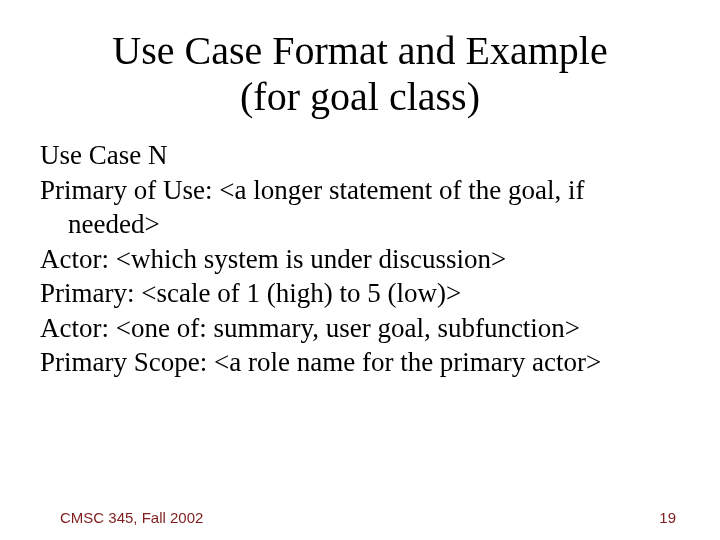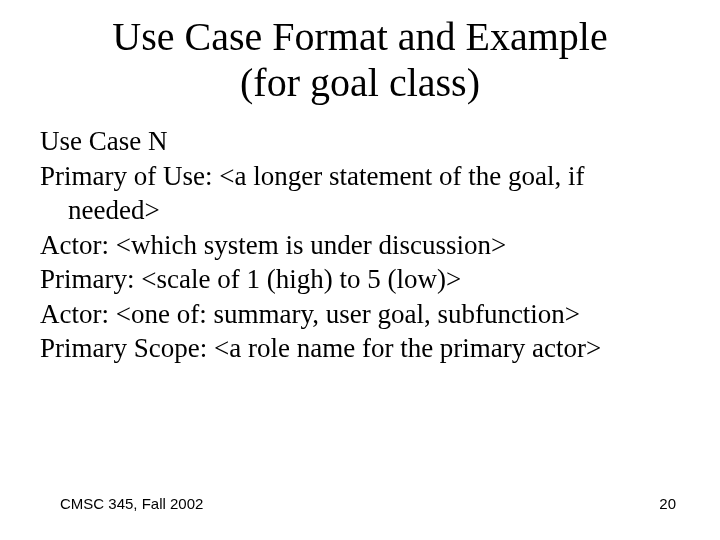--- a/index.html
+++ b/index.html
@@ -17,20 +17,21 @@
     width: 720px;
     height: 540px;
     box-sizing: border-box;
   }
   .title {
     text-align: center;
     font-size: 40px;
     line-height: 1.15;
     padding-top: 14px;
     font-weight: normal;
+    margin-top: 14px;
   }
   .body {
     padding: 18px 40px 0 40px;
     font-size: 27px;
     line-height: 1.28;
   }
   .entry {
     padding-left: 28px;
     text-indent: -28px;
     margin: 0;
@@ -42,21 +43,21 @@
     position: absolute;
     bottom: 28px;
     left: 0;
     width: 100%;
     box-sizing: border-box;
     padding: 0 44px 0 60px;
     font-family: Arial, Helvetica, sans-serif;
     font-size: 15px;
     display: flex;
     justify-content: space-between;
-    color: #000000;
+    color: #7f1d1d;
   }
 </style>
 </head>
 <body>
 
 <div class="slide">
 
   <div class="title">
     <span>Use Case Format and Example</span><br>
     <span>(for goal class)</span>
@@ -78,16 +79,16 @@
     <p class="entry">
       <span class="label">Actor</span><span>: &lt;one of:  summary, user goal, subfunction&gt;</span>
     </p>
     <p class="entry">
       <span class="label">Primary Scope</span><span>: &lt;a role name for the primary actor&gt;</span>
     </p>
   </div>
 
   <div class="footer">
     <span>CMSC 345, Fall 2002</span>
-    <span>20</span>
+    <span>19</span>
   </div>
 
 </div>
 
 </body></html>

